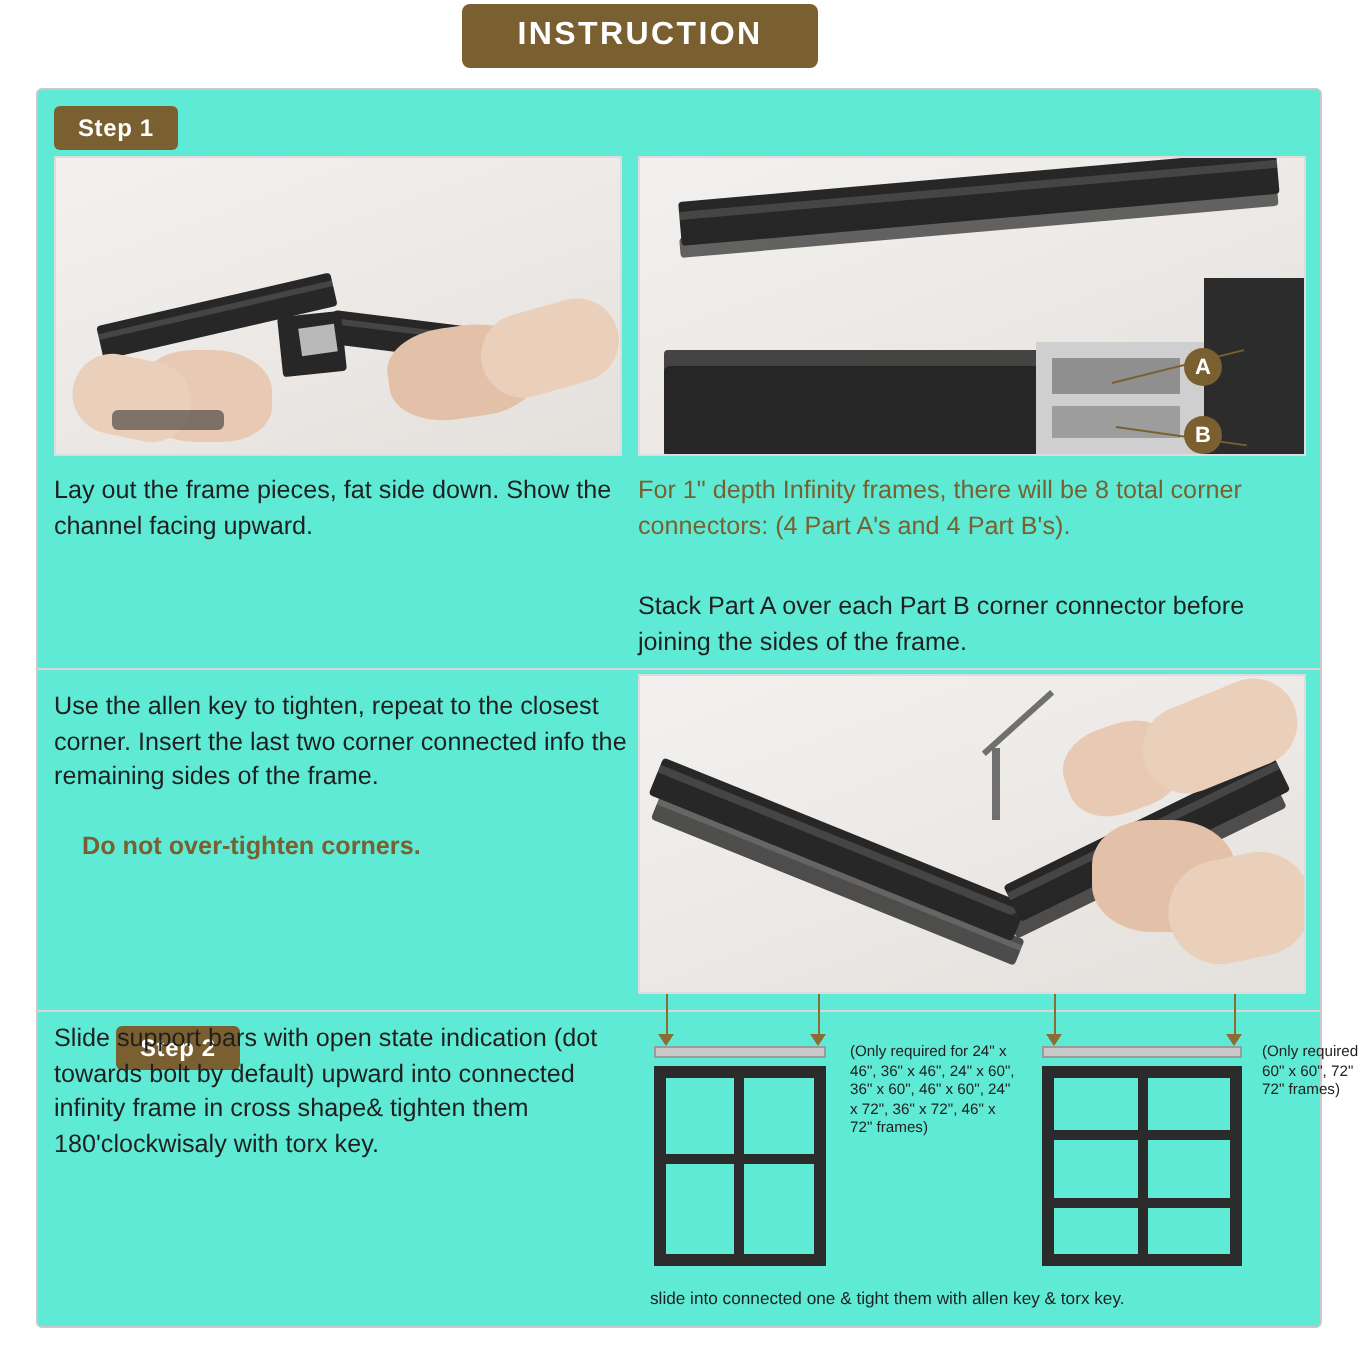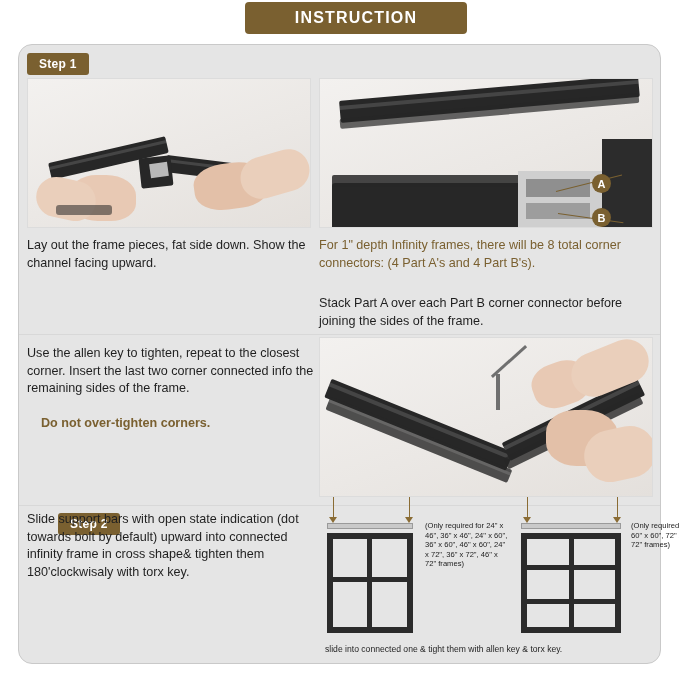--- a/index.html
+++ b/index.html
@@ -12,23 +12,23 @@
     height: 679px;
     font-family: "Liberation Sans", sans-serif;
     color: #1a1a1a;
     position: relative;
     overflow: hidden;
   }
 
   
   .header-banner {
     position: absolute;
-    left: 245px;
+    left: 231px;
     top: 2px;
-    width: 222px;
+    width: 178px;
     height: 32px;
     background: #7a6030;
     border-radius: 4px;
     display: flex;
     align-items: center;
     justify-content: center;
     text-align: center;
   }
   .header-banner .title {
     color: #ffffff;
@@ -38,23 +38,23 @@
   }
 
   
   .sheet {
     position: absolute;
     left: 18px;
     top: 44px;
     width: 643px;
     height: 620px;
     border: 1px solid #c9c9c9;
-    border-radius: 14px;
+    border-radius: 3px;
     box-sizing: border-box;
-    background: #e5e5e5;
+    background: #5eead4;
   }
 
   .divider {
     position: absolute;
     left: 0;
     width: 100%;
     height: 1px;
     background: #d8d8d8;
   }
 

